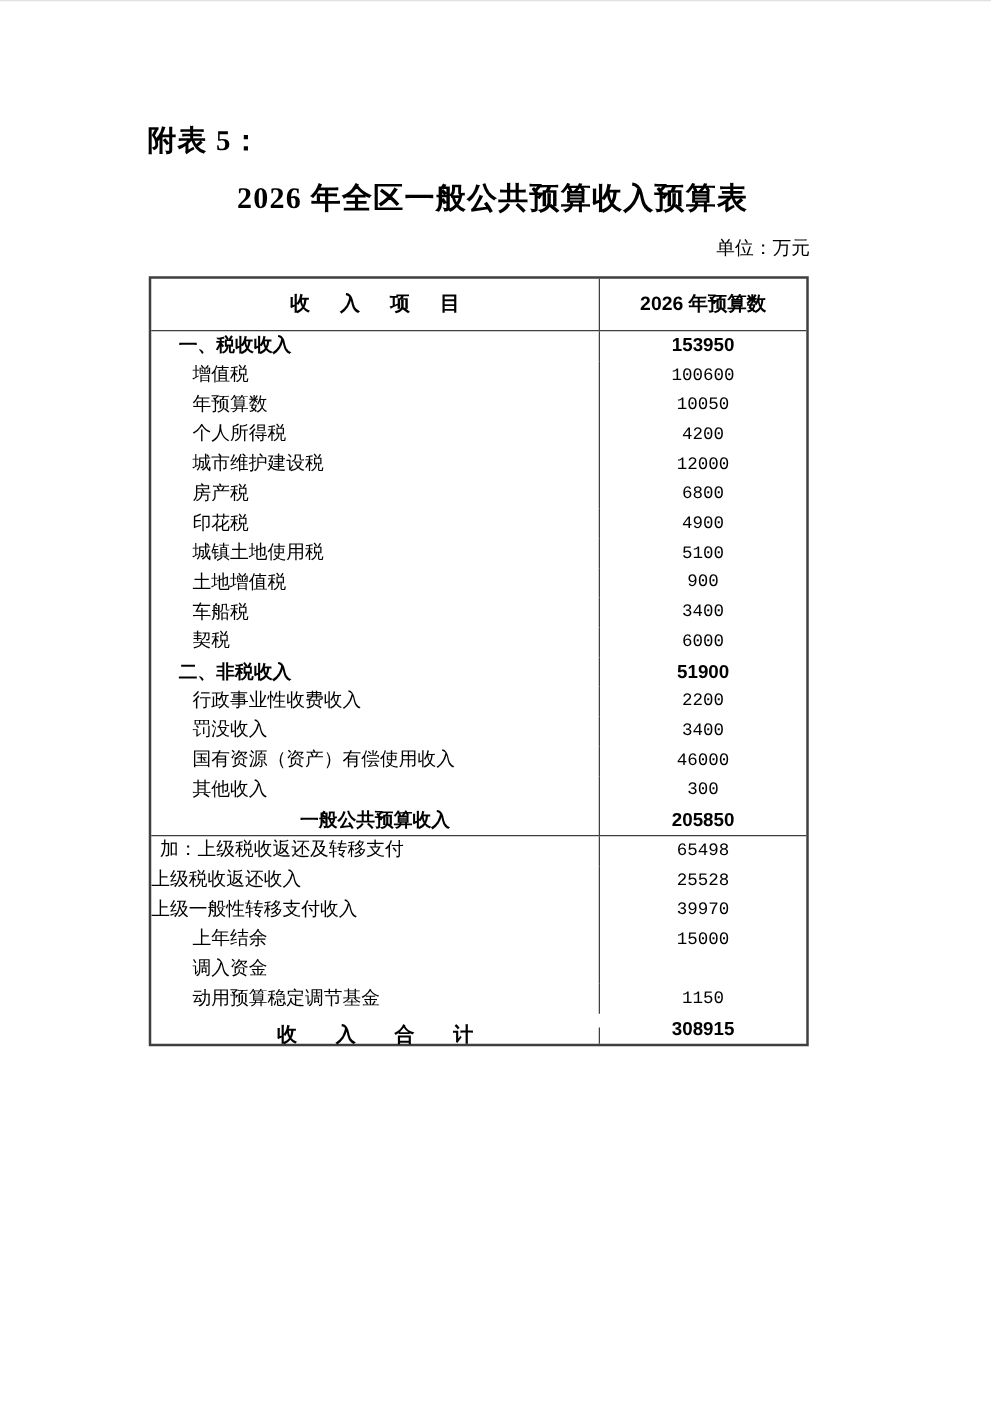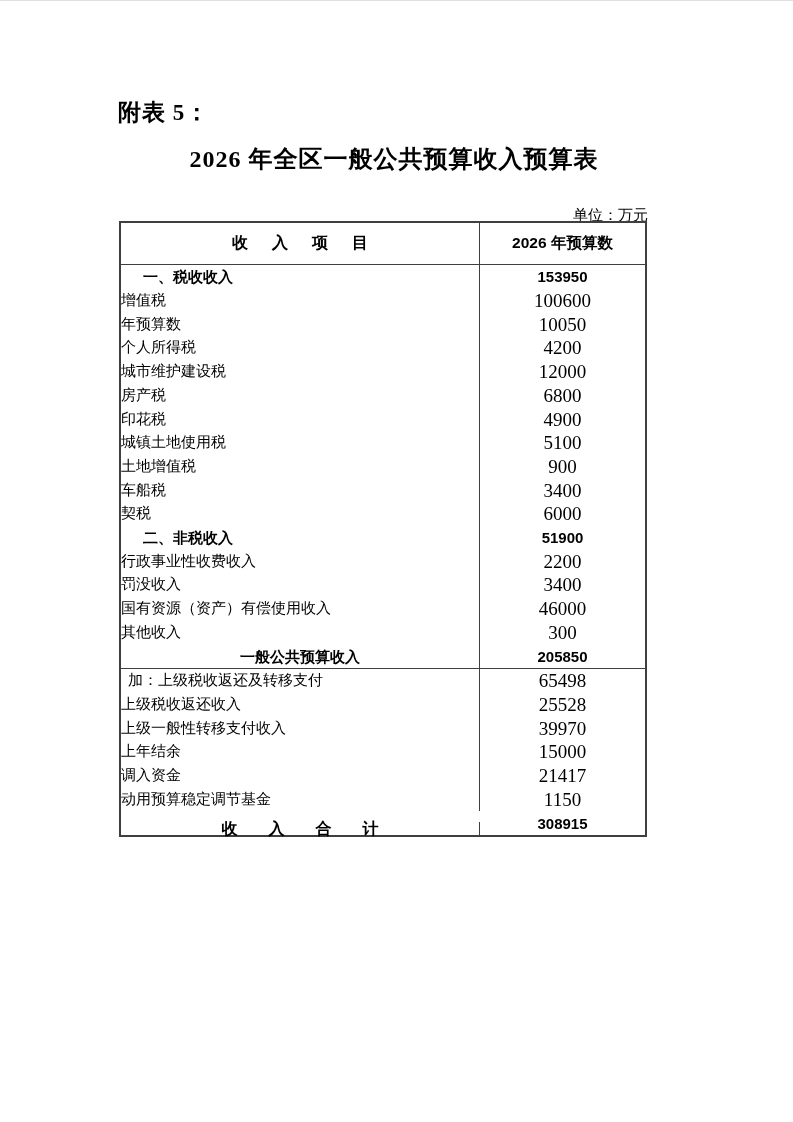--- a/index.html
+++ b/index.html
@@ -42,21 +42,21 @@
     font-family: "Liberation Serif", serif;
     font-weight: bold;
     font-size: 24px;
     line-height: 32px;
     letter-spacing: 1px;
     white-space: pre;
   }
   .unit-note {
     position: absolute;
     right: 145px;
-    top: 205px;
+    top: 189px;
     font-family: Liberation Sans, sans-serif;
     font-size: 15px;
     line-height: 20px;
   }
   .budget-table {
     position: absolute;
     left: 119px;
     top: 221px;
     width: 528px;
     height: 616px;
@@ -112,28 +112,28 @@
     align-items: center;
     font-size: 15px;
     line-height: 1;
     white-space: pre;
   }
   .row .c2 {
     flex: 1;
     display: flex;
     align-items: center;
     justify-content: center;
-    font-size: 19px;
+    font-size: 14px;
     line-height: 1;
-    font-family: Liberation Serif, serif;
+    font-family: Liberation Mono, monospace;
   }
   
   .row.type-section .c1  { padding-left: 22px;  font-family: "Liberation Sans", sans-serif; font-weight: bold; }
   .row.type-plain0 .c1   { padding-left: 7px; }
-  .row.type-item .c1     { }
+  .row.type-item .c1     { padding-left: 33px; }
   .row.type-item2 .c1    { }
   .row.type-subtotal .c1 {
     justify-content: center;
     font-family: "Liberation Sans", sans-serif;
     font-weight: bold;
   }
   .row.type-grand .c1 {
     justify-content: center;
     font-family: "Liberation Sans", sans-serif;
     font-weight: bold;
@@ -250,21 +250,20 @@
         <div class="row type-item2">
       <div class="c1">上级一般性转移支付收入</div>
       <div class="c2">39970</div>
     </div>
         <div class="row type-item">
       <div class="c1">上年结余</div>
       <div class="c2">15000</div>
     </div>
         <div class="row type-item">
       <div class="c1">调入资金</div>
-      <div class="c2">21417</div>
     </div>
         <div class="row type-item">
       <div class="c1">动用预算稳定调节基金</div>
       <div class="c2">1150</div>
     </div>
         <div class="row type-grand">
       <div class="c1">收入合计</div>
       <div class="c2">308915</div>
     </div>
       </div>

